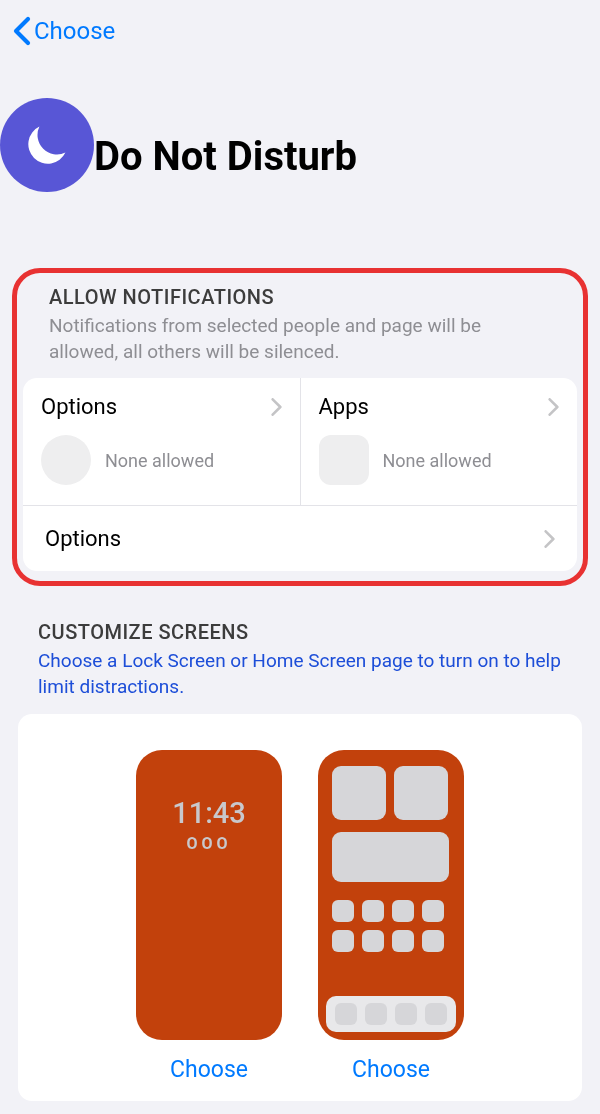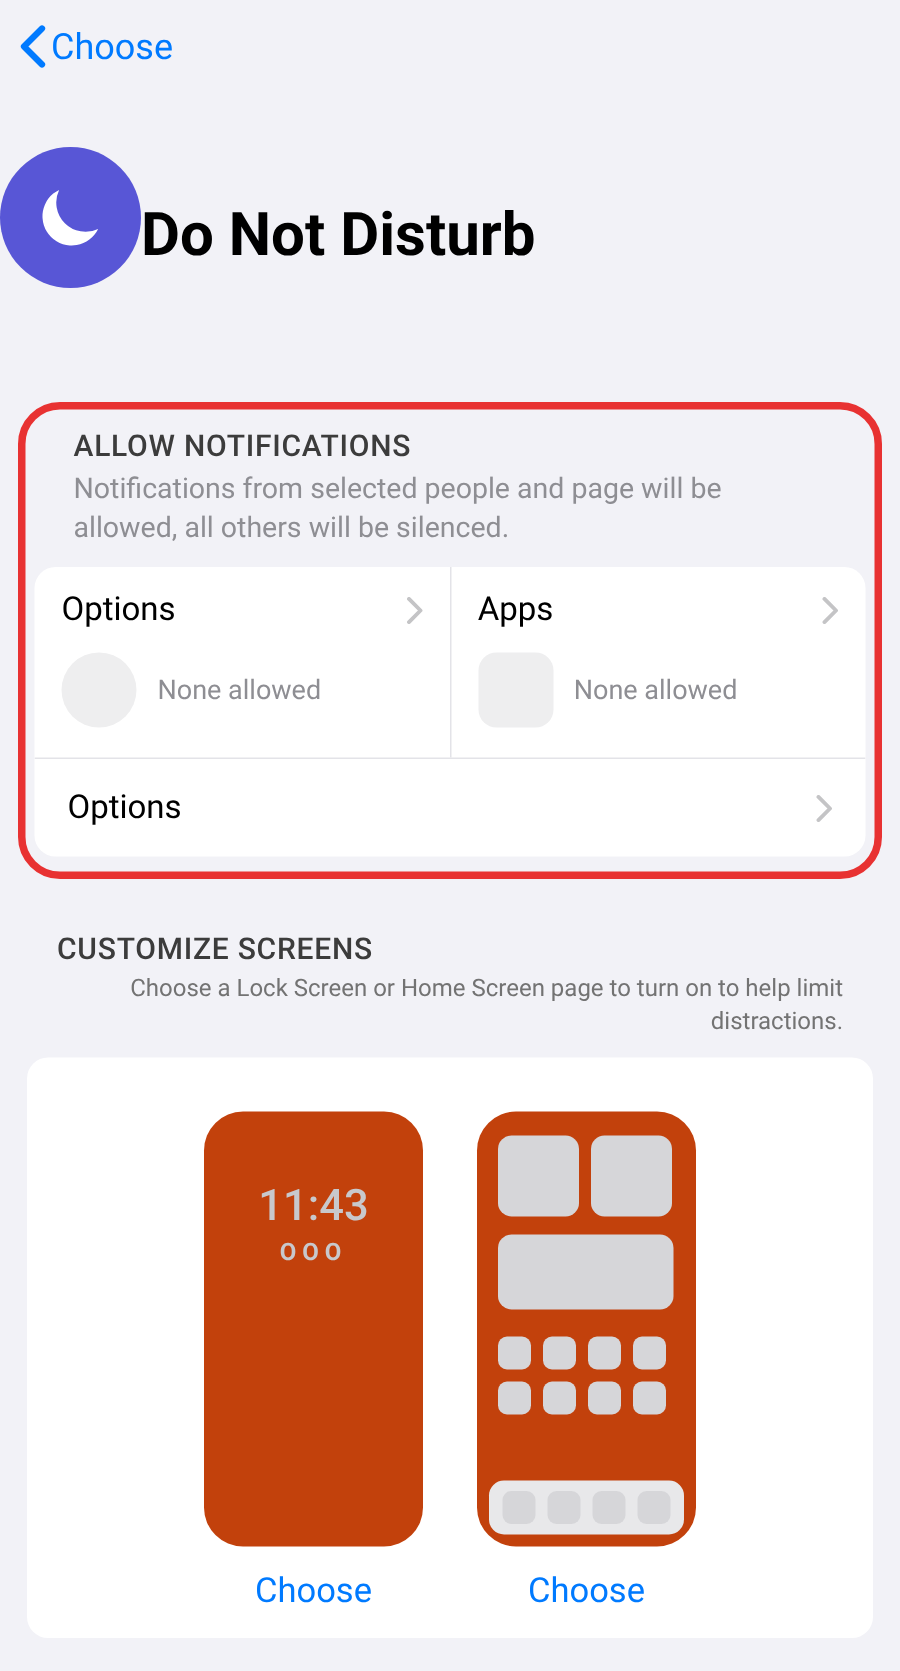--- a/index.html
+++ b/index.html
@@ -150,25 +150,24 @@
       margin-top: 34px;
       padding: 0 38px;
     }
     .customize-label {
       font-size: 20px;
       font-weight: 500;
       color: #3c3c3c;
       letter-spacing: 0.5px;
     }
     .customize-description {
-      font-size: 16px;
-      color: #737373;
+      font-size: 19px;
+      color: #1d4ed8;
       padding: 4px 0 14px;
       line-height: 1.35;
-      text-align: right;
     }
     .screens-card {
       background: #fff;
       border-radius: 14px;
       margin: 0 18px;
       padding: 36px 20px 18px;
       display: flex;
       justify-content: center;
       gap: 36px;
     }

